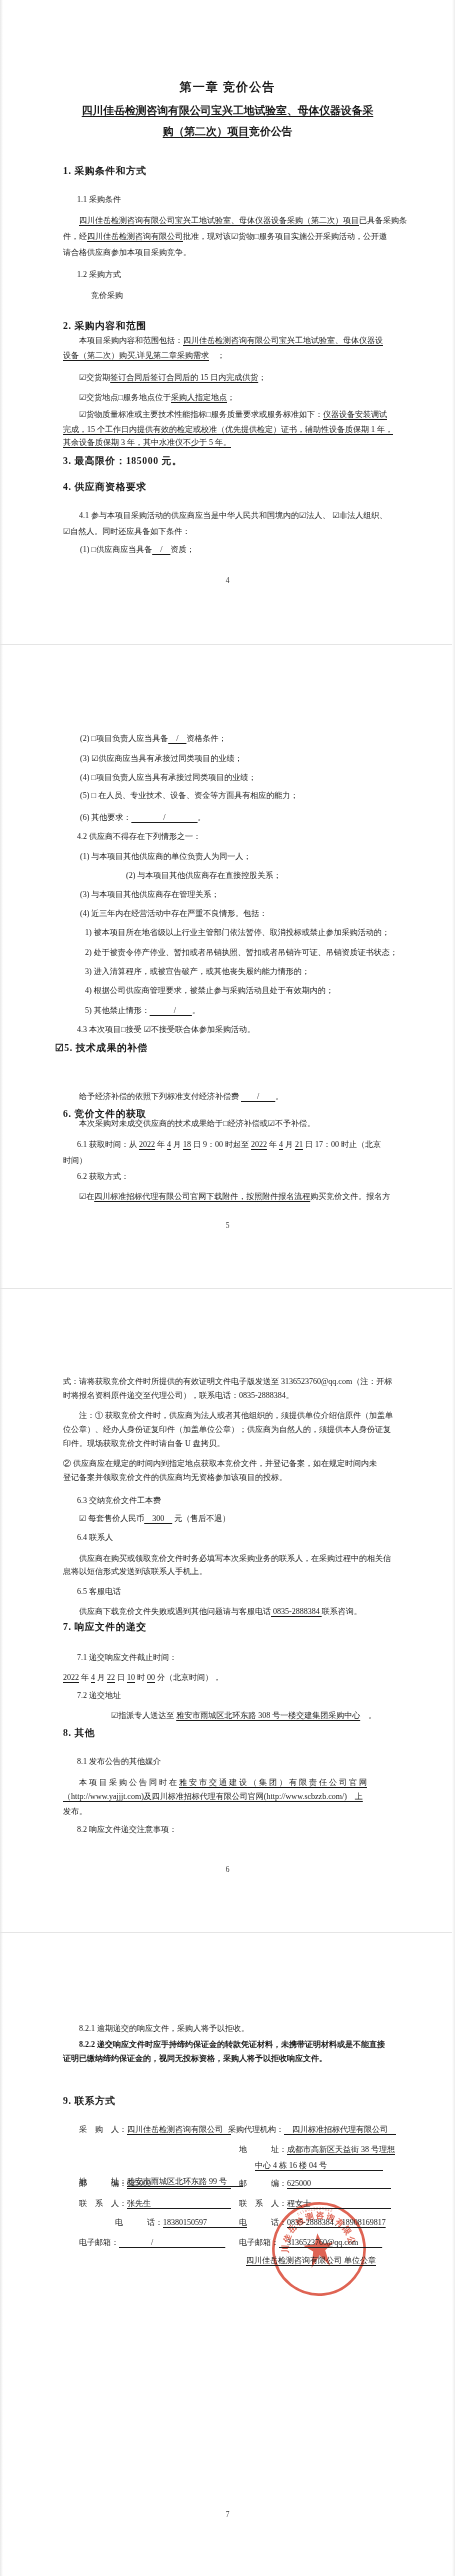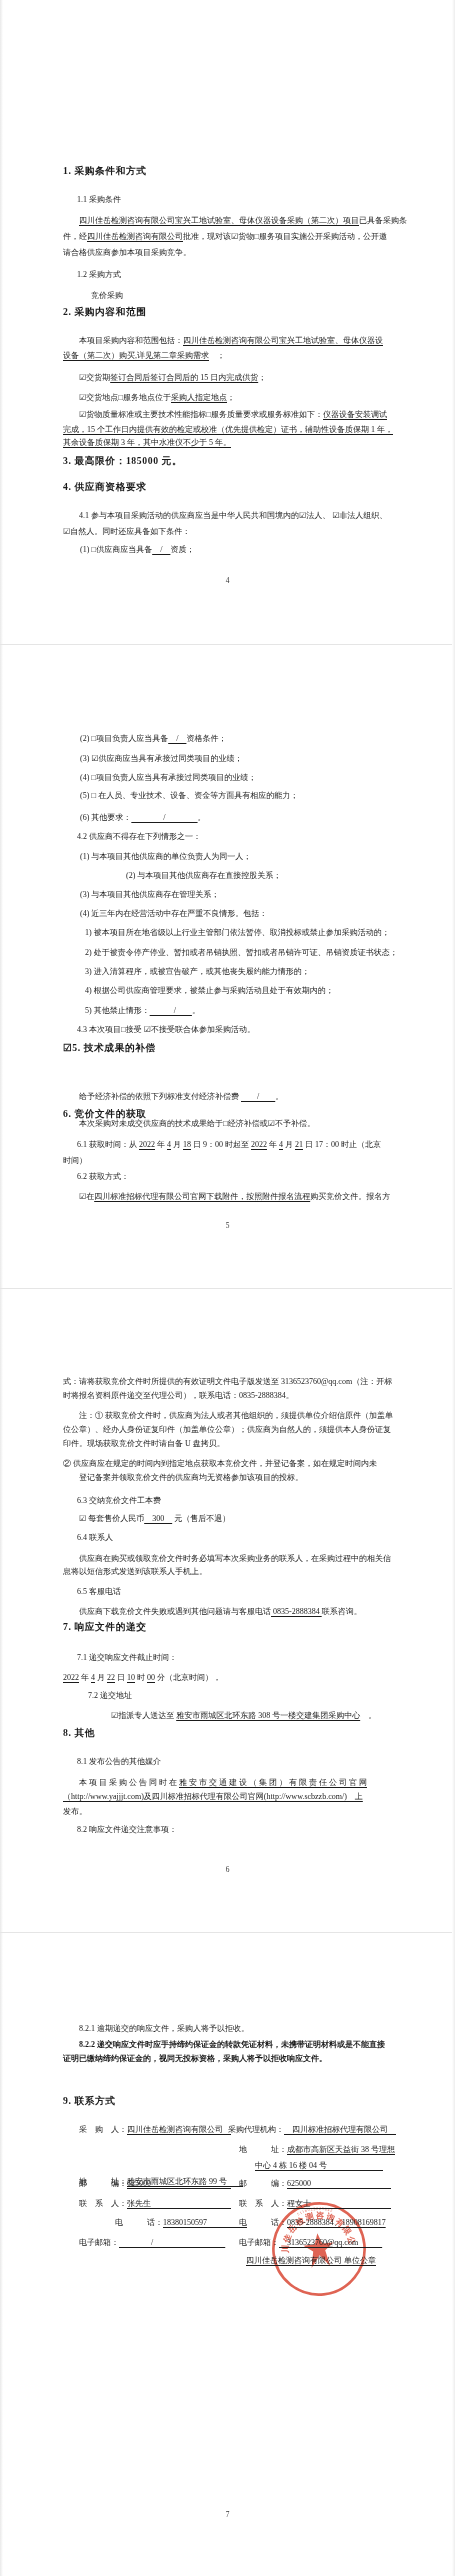--- a/index.html
+++ b/index.html
@@ -46,28 +46,31 @@
     <circle class="ring" cx="100" cy="100" r="86"></circle>
     <polygon class="star" points="100,70 107.1,90.3 128.5,90.7 111.4,103.7 117.6,134.3 100,112 82.4,134.3 88.6,103.7 71.5,90.7 92.9,90.3"></polygon>
     <text class="company">
       <textPath href="#arcCompany" startOffset="50%" text-anchor="middle">四川佳岳检测咨询有限公司</textPath>
     </text>
     <text class="digits">
       <textPath href="#arcDigits" startOffset="50%" text-anchor="middle">5118025029842</textPath>
     </text>
   </svg>
 
+<div class="line h1 center" style="top: 80px;"><span>第一章 竞价公告</span></div>
+    <div class="line t center" style="top: 104px;"><span class="u">四川佳岳检测咨询有限公司宝兴工地试验室、母体仪器设备采</span></div>
+    <div class="line t center" style="top: 125px;"><span class="u">购（第二次）项目</span><span>竞价公告</span></div>
     <div class="line h2" style="top: 165px; left: 63px;"><span>1. 采购条件和方式</span></div>
     <div class="line" style="top: 195px; left: 77px;"><span>1.1 采购条件</span></div>
     <div class="line" style="top: 216px; left: 79px;"><span class="u">四川佳岳检测咨询有限公司宝兴工地试验室、母体仪器设备采购（第二次）项目</span><span>已具备采购条</span></div>
     <div class="line" style="top: 232px; left: 63px; text-align: center;"><span>件，经</span><span class="u">四川佳岳检测咨询有限公司</span><span>批准，现对该☑货物□服务项目实施公开采购活动，公开邀</span></div>
     <div class="line" style="top: 248px; left: 63px;"><span>请合格供应商参加本项目采购竞争。</span></div>
     <div class="line" style="top: 270px; left: 77px;"><span>1.2 采购方式</span></div>
     <div class="line" style="top: 291px; left: 91px;"><span>竞价采购</span></div>
-    <div class="line h2" style="top: 306px; left: 63px; text-align: center;"><span>2. 采购内容和范围</span></div>
+    <div class="line h2" style="top: 320px; left: 63px; text-align: center;"><span>2. 采购内容和范围</span></div>
     <div class="line" style="top: 336px; left: 79px;"><span>本项目采购内容和范围包括：</span><span class="u">四川佳岳检测咨询有限公司宝兴工地试验室、母体仪器设</span></div>
     <div class="line" style="top: 351px; left: 63px;"><span class="u">设备（第二次）购买,详见第二章采购需求</span><span>　；</span></div>
     <div class="line" style="top: 373px; left: 79px;"><span>☑交货期</span><span class="u">签订合同后签订合同后的 15 日内完成供货</span><span>；</span></div>
     <div class="line" style="top: 393px; left: 79px;"><span>☑交货地点□服务地点位于</span><span class="u">采购人指定地点</span><span>；</span></div>
     <div class="line" style="top: 410px; left: 79px;"><span>☑货物质量标准或主要技术性能指标□服务质量要求或服务标准如下：</span><span class="u">仪器设备安装调试</span></div>
     <div class="line" style="top: 425px; left: 63px;"><span class="u">完成，15 个工作日内提供有效的检定或校准（优先提供检定）证书，辅助性设备质保期 1 年，</span></div>
     <div class="line" style="top: 438px; left: 63px;"><span class="u">其余设备质保期 3 年，其中水准仪不少于 5 年。</span></div>
     <div class="line h2" style="top: 455px; left: 63px;"><span>3.  最高限价：185000 元。</span></div>
     <div class="line h2" style="top: 481px; left: 63px;"><span>4.  供应商资格要求</span></div>
     <div class="line" style="top: 511px; left: 79px;"><span>4.1 参与本项目采购活动的供应商应当是中华人民共和国境内的☑法人、 ☑非法人组织、</span></div>
@@ -83,47 +86,47 @@
     <div class="line" style="top: 852px; left: 80px;"><span>(1) 与本项目其他供应商的单位负责人为同一人；</span></div>
     <div class="line" style="top: 871px; left: 80px; padding-left: 46px;"><span>(2) 与本项目其他供应商存在直接控股关系；</span></div>
     <div class="line" style="top: 890px; left: 80px;"><span>(3) 与本项目其他供应商存在管理关系；</span></div>
     <div class="line" style="top: 909px; left: 80px;"><span>(4) 近三年内在经营活动中存在严重不良情形。包括：</span></div>
     <div class="line" style="top: 928px; left: 85px;"><span>1) 被本项目所在地省级以上行业主管部门依法暂停、取消投标或禁止参加采购活动的；</span></div>
     <div class="line" style="top: 948px; left: 85px;"><span>2) 处于被责令停产停业、暂扣或者吊销执照、暂扣或者吊销许可证、吊销资质证书状态；</span></div>
     <div class="line" style="top: 967px; left: 85px;"><span>3) 进入清算程序，或被宣告破产，或其他丧失履约能力情形的；</span></div>
     <div class="line" style="top: 986px; left: 85px;"><span>4) 根据公司供应商管理要求，被禁止参与采购活动且处于有效期内的；</span></div>
     <div class="line" style="top: 1006px; left: 85px;"><span>5) 其他禁止情形：</span><span class="u">　　　/　　</span><span>。</span></div>
     <div class="line" style="top: 1025px; left: 77px;"><span>4.3 本次项目□接受 ☑不接受联合体参加采购活动。</span></div>
-    <div class="line h2" style="top: 1042px; left: 63px;"><span>☑5. 技术成果的补偿</span></div>
+    <div class="line h2" style="top: 1042px; left: 55px;"><span>☑5. 技术成果的补偿</span></div>
     <div class="line" style="top: 1071px; left: 79px; margin-top: 48px;"><span>本次采购对未成交供应商的技术成果给于□经济补偿或☑不予补偿。</span></div>
     <div class="line" style="top: 1092px; left: 79px;"><span>给予经济补偿的依照下列标准支付经济补偿费 </span><span class="u">　　/　　</span><span>。</span></div>
     <div class="line h2" style="top: 1108px; left: 63px;"><span>6.  竞价文件的获取</span></div>
     <div class="line" style="top: 1140px; left: 77px;"><span>6.1 获取时间：从 </span><span class="u">2022</span><span> 年 </span><span class="u">4</span><span> 月 </span><span class="u">18</span><span> 日 9：00 时起至 </span><span class="u">2022</span><span> 年 </span><span class="u">4</span><span> 月 </span><span class="u">21</span><span> 日 17：00 时止（北京</span></div>
     <div class="line" style="top: 1156px; left: 63px;"><span>时间）</span></div>
     <div class="line" style="top: 1172px; left: 77px;"><span>6.2 获取方式：</span></div>
     <div class="line" style="top: 1192px; left: 79px;"><span>☑在</span><span class="u">四川标准招标代理有限公司官网下载附件，按照附件报名流程</span><span>购买竞价文件。报名方</span></div>
     <div class="line pg center" style="top: 1221px;"><span>5</span></div>
     <div class="line" style="top: 1377px; left: 63px;"><span>式：请将获取竞价文件时所提供的有效证明文件电子版发送至 3136523760@qq.com（注：开标</span></div>
     <div class="line" style="top: 1391px; left: 63px;"><span>时将报名资料原件递交至代理公司），联系电话：0835-2888384。</span></div>
     <div class="line" style="top: 1411px; left: 79px;"><span>注：① 获取竞价文件时，供应商为法人或者其他组织的，须提供单位介绍信原件（加盖单</span></div>
     <div class="line" style="top: 1425px; left: 63px;"><span>位公章）、经办人身份证复印件（加盖单位公章）；供应商为自然人的，须提供本人身份证复</span></div>
     <div class="line" style="top: 1439px; left: 63px;"><span>印件。现场获取竞价文件时请自备 U 盘拷贝。</span></div>
     <div class="line" style="top: 1459px; left: 63px;"><span>② 供应商应在规定的时间内到指定地点获取本竞价文件，并登记备案，如在规定时间内未</span></div>
-    <div class="line" style="top: 1473px; left: 63px; margin-left: 16px;"><span>登记备案并领取竞价文件的供应商均无资格参加该项目的投标。</span></div>
+    <div class="line" style="top: 1473px; left: 63px;"><span>登记备案并领取竞价文件的供应商均无资格参加该项目的投标。</span></div>
     <div class="line" style="top: 1496px; left: 77px;"><span>6.3 交纳竞价文件工本费</span></div>
     <div class="line" style="top: 1514px; left: 79px;"><span>☑ 每套售价人民币</span><span class="u">　300　</span><span> 元（售后不退）</span></div>
     <div class="line" style="top: 1533px; left: 77px;"><span>6.4 联系人</span></div>
     <div class="line" style="top: 1554px; left: 79px;"><span>供应商在购买或领取竞价文件时务必填写本次采购业务的联系人，在采购过程中的相关信</span></div>
     <div class="line" style="top: 1567px; left: 63px;"><span>息将以短信形式发送到该联系人手机上。</span></div>
     <div class="line" style="top: 1587px; left: 77px;"><span>6.5 客服电话</span></div>
     <div class="line" style="top: 1607px; left: 79px;"><span>供应商下载竞价文件失败或遇到其他问题请与客服电话</span><span class="u">&nbsp;0835-2888384&nbsp;</span><span>联系咨询。</span></div>
     <div class="line h2" style="top: 1621px; left: 63px;"><span>7.  响应文件的递交</span></div>
     <div class="line" style="top: 1653px; left: 77px;"><span>7.1 递交响应文件截止时间：</span></div>
     <div class="line" style="top: 1673px; left: 63px;"><span class="u">2022</span><span> 年 </span><span class="u">4</span><span> 月 </span><span class="u">22</span><span> 日 </span><span class="u">10</span><span> 时 </span><span class="u">00</span><span> 分（北京时间），</span></div>
-    <div class="line" style="top: 1691px; left: 88px;"><span>7.2 递交地址</span></div>
+    <div class="line" style="top: 1691px; left: 77px;"><span>7.2 递交地址</span></div>
     <div class="line" style="top: 1711px; left: 79px; padding-left: 32px;"><span>☑指派专人送达至 </span><span class="u">雅安市雨城区北环东路 308 号一楼交建集团采购中心</span><span>　。</span></div>
     <div class="line h2" style="top: 1727px; left: 63px;"><span>8.  其他</span></div>
     <div class="line" style="top: 1757px; left: 77px;"><span>8.1 发布公告的其他媒介</span></div>
     <div class="line" style="top: 1778px; left: 79px;"><span>本 项 目 采 购 公 告 同 时 在 </span><span class="u">雅 安 市 交 通 建 设 （ 集 团 ） 有 限 责 任 公 司 官 网</span></div>
     <div class="line" style="top: 1792px; left: 63px;"><span class="u">（http://www.yajjjt.com)及四川标准招标代理有限公司官网(http://www.scbzzb.com/)　上</span></div>
     <div class="line" style="top: 1807px; left: 63px;"><span>发布。</span></div>
     <div class="line" style="top: 1825px; left: 77px;"><span>8.2 响应文件递交注意事项：</span></div>
     <div class="line pg center" style="top: 1865px;"><span>6</span></div>
     <div class="line" style="top: 2024px; left: 79px;"><span>8.2.1 逾期递交的响应文件，采购人将予以拒收。</span></div>
     <div class="line" style="top: 2040px; left: 79px;"><span class="b">8.2.2 递交响应文件时应手持缔约保证金的转款凭证材料，未携带证明材料或是不能直接</span></div>

